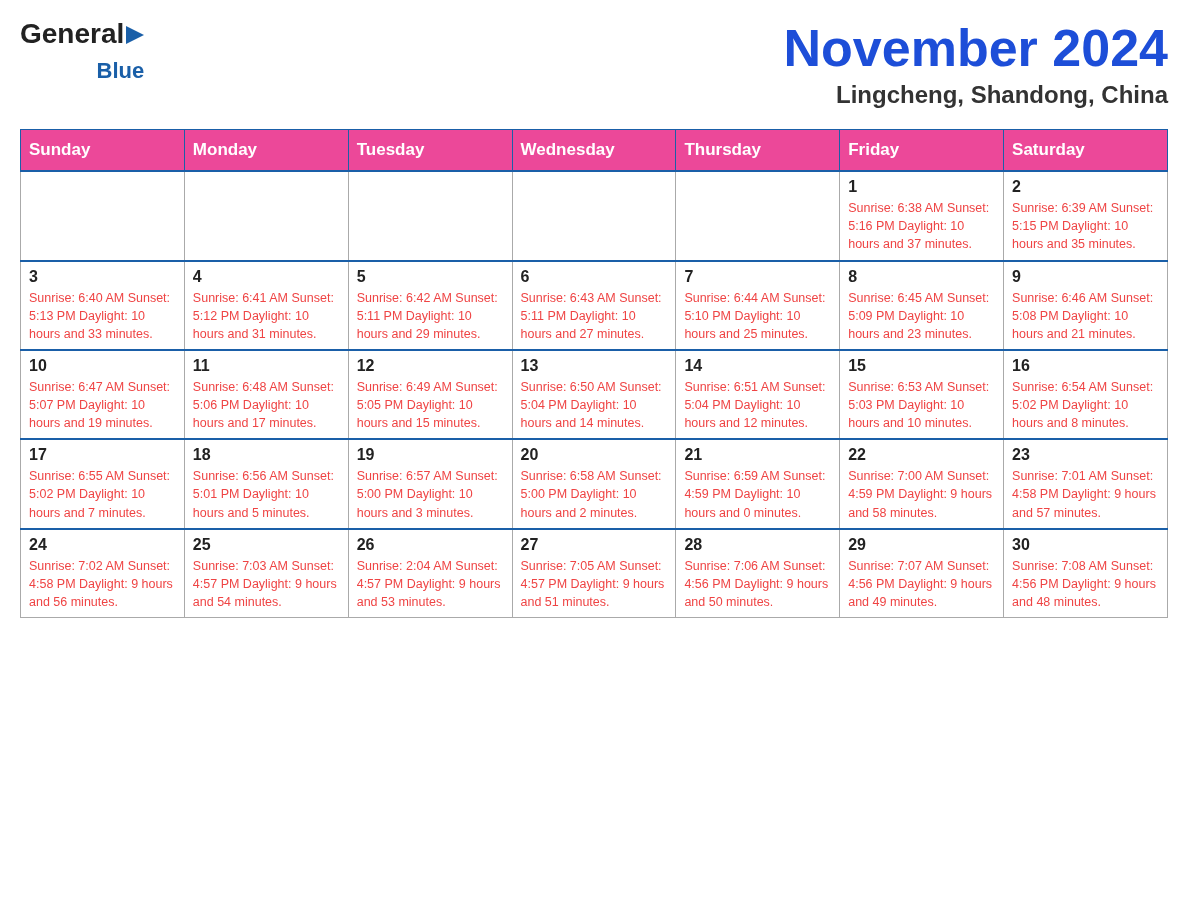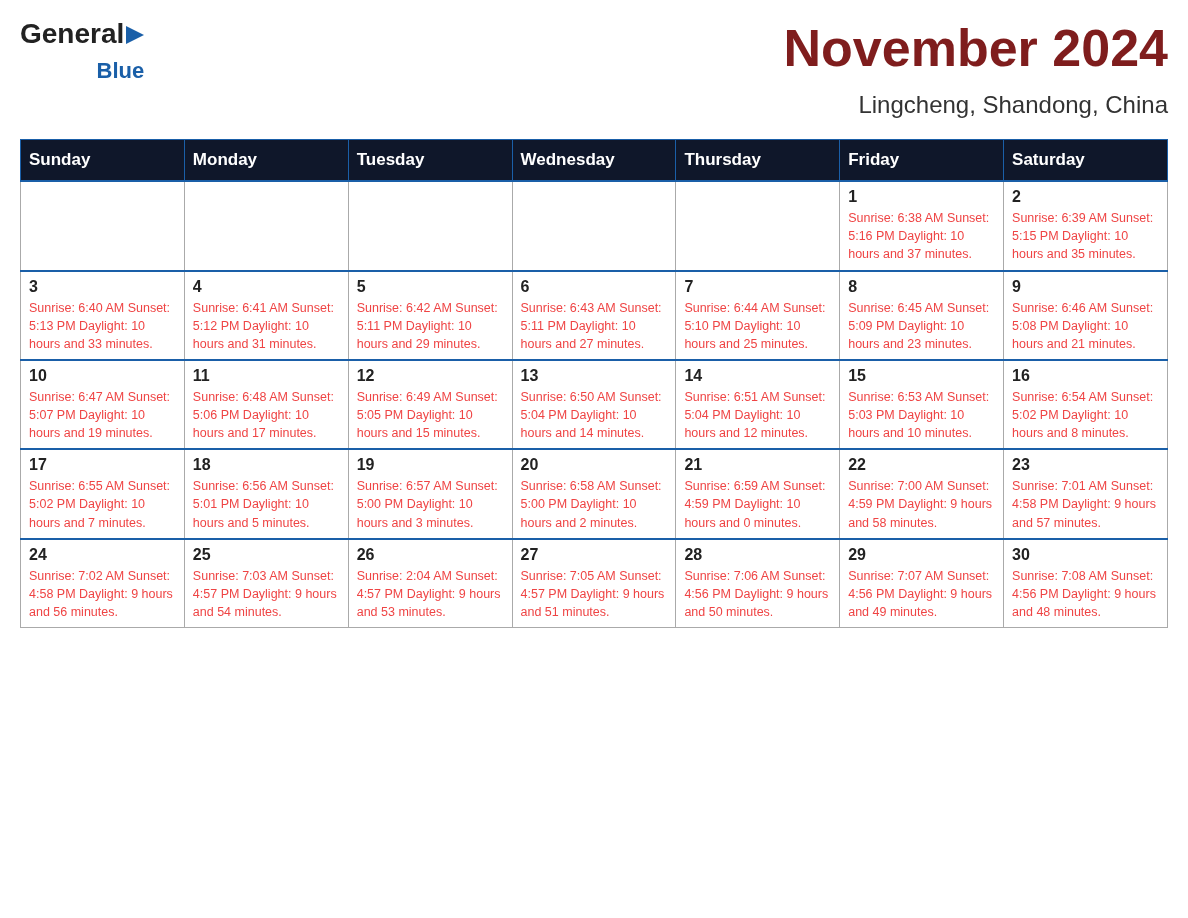--- a/index.html
+++ b/index.html
@@ -37,36 +37,36 @@
       color: #1a5fa8;
       margin-top: 10px;
       padding-left: 2px;
     }
     .title-block {
       text-align: right;
     }
     .title-block h1 {
       font-size: 52px;
       font-weight: bold;
-      color: #7f1d1d;
+      color: #1d4ed8;
       line-height: 1.1;
     }
     .title-block h2 {
       font-size: 24px;
-      font-weight: normal;
+      font-weight: bold;
       color: #333;
-      margin-top: 14px;
+      margin-top: 4px;
     }
     .calendar {
       width: 100%;
       border-collapse: collapse;
       border: 1px solid #999;
     }
     .calendar th {
-      background-color: #0f172a;
+      background-color: #ec4899;
       color: #fff;
       font-size: 17px;
       font-weight: bold;
       padding: 10px 8px;
       text-align: left;
       border: 1px solid #1a5fa8;
     }
     .calendar td {
       vertical-align: top;
       padding: 6px 8px;

